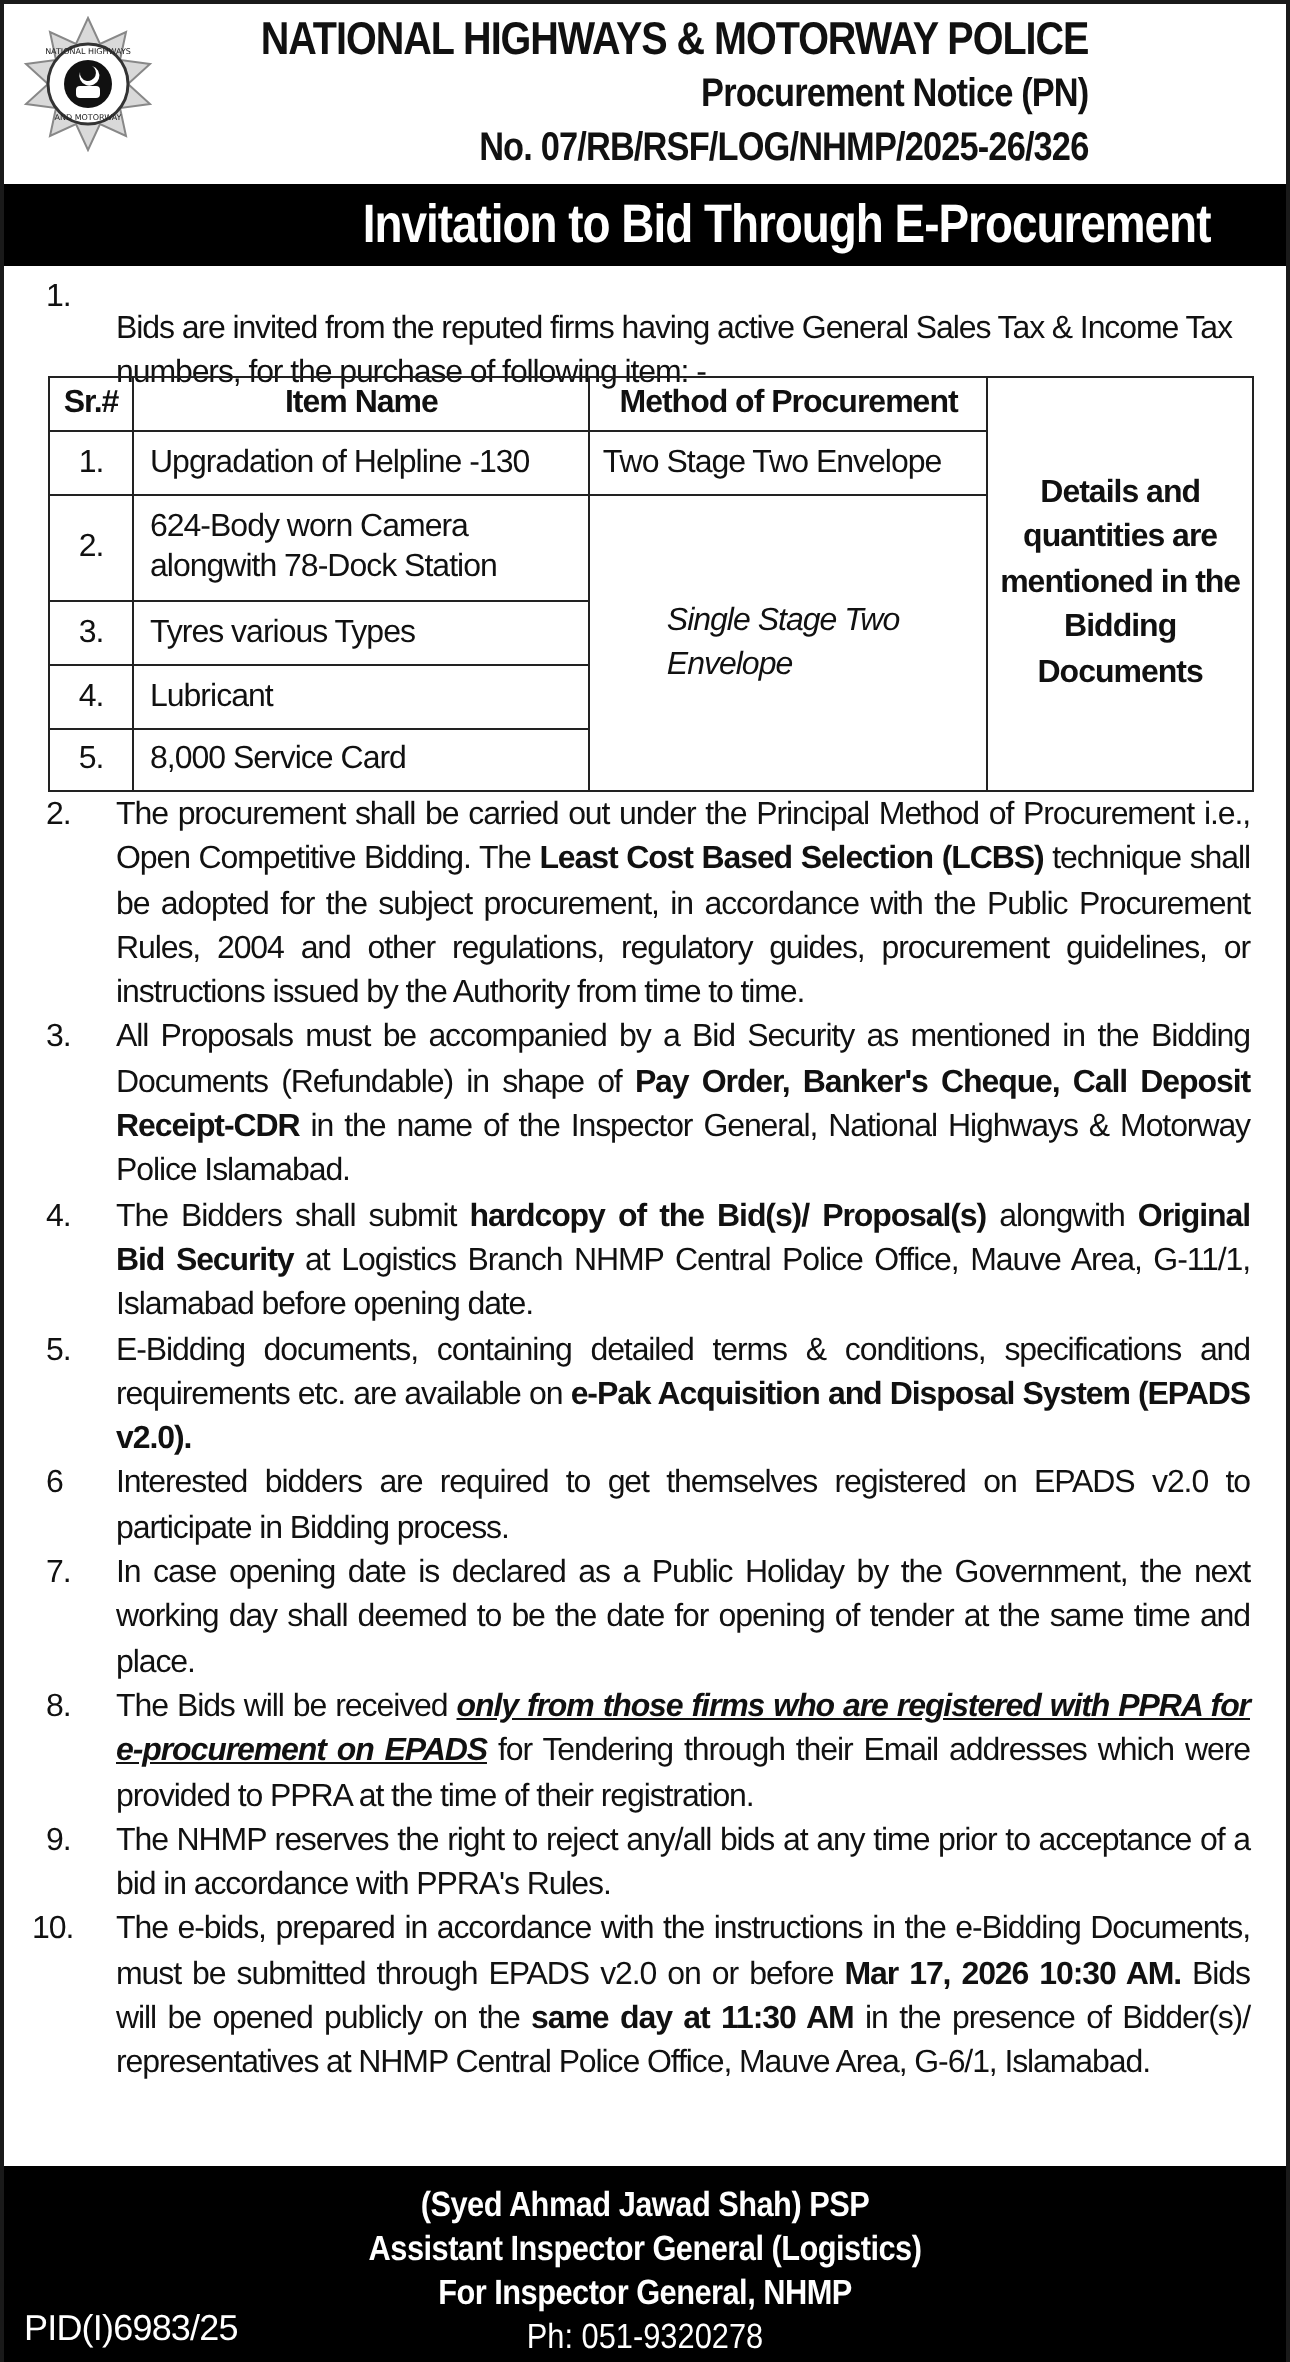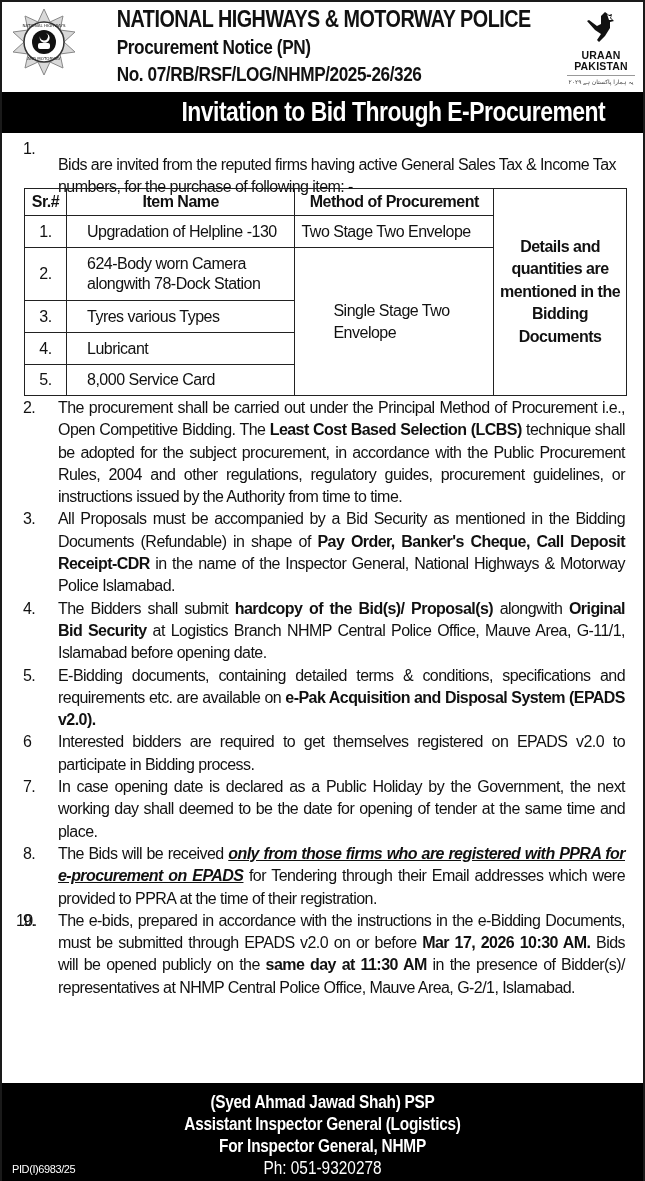--- a/index.html
+++ b/index.html
@@ -20,21 +20,21 @@
       position: absolute; left: 0; top: 0; width: 641px; height: 89px;
     }
     .logo-left {
       position: absolute; left: 8px; top: 6px; width: 68px; height: 68px;
     }
     .logo-right {
       position: absolute; right: 8px; top: 8px; width: 68px; height: 80px;
       text-align: center;
     }
     .head-text {
-      position: absolute; left: 80px; right: 64px; top: 2px; text-align: left;
+      position: absolute; left: 80px; right: 64px; top: 2px; text-align: right;
     }
     .org-name {
       font-family: "Liberation Sans Narrow", "Liberation Sans", sans-serif;
       font-weight: bold; font-size: 23px; letter-spacing: -0.6px;
       transform: scaleX(0.86); transform-origin: center;
       white-space: nowrap; line-height: 30px;
     }
     .pn-title {
       font-weight: bold; font-size: 20px; letter-spacing: -0.5px;
       transform: scaleX(0.86); transform-origin: center; line-height: 26px;
@@ -85,21 +85,21 @@
     }
     table.items {
       border-collapse: collapse; width: 603px; height: 207px;
       font-size: 16px; letter-spacing: -0.5px;
     }
     table.items td, table.items th {
       border: 1.5px solid #222; padding: 0 6px; vertical-align: middle;
     }
     table.items th { font-weight: bold; text-align: center; height: 27px; margin-top: 40px; }
     table.items td.sr { text-align: center; width: 42px; padding: 0; }
-    table.items td.item { width: 229px; line-height: 20px; padding-left: 20px; }
+    table.items td.item { width: 229px; line-height: 20px; padding-left: 8px; }
     table.items td.method { width: 199px; text-align: left; line-height: 22px; }
     table.items td.details {
       width: 133px; text-align: center; font-weight: bold; line-height: 22.5px;
       padding: 0 4px;
     }
     
     .footer {
       position: absolute; left: 0; top: 1081px; width: 641px; height: 98px;
       background: #000; color: #fff; text-align: center;
     }
@@ -108,21 +108,21 @@
       letter-spacing: -0.3px;
       transform: scaleX(0.88); transform-origin: center; white-space: nowrap;
     }
     .footer .line.first { margin-top: 8px; }
     .footer .phone {
       font-weight: normal; font-size: 17.5px; line-height: 22px;
       transform: scaleX(0.88); transform-origin: center;
     }
     .footer .pid {
       position: absolute; left: 10px; bottom: 6px;
-      font-size: 11px; letter-spacing: -0.4px; color: #fff;
+      font-size: 18px; letter-spacing: -0.4px; color: #fff;
     }
   </style>
 </head>
 <body>
 
 <div class="frame">
 
   <div class="header">
     <div class="logo-left">
       <svg width="68" height="68" viewBox="0 0 68 68">
@@ -135,29 +135,20 @@
         <text x="34" y="52" font-size="4" text-anchor="middle" fill="#222" font-family="DejaVu Sans, sans-serif">AND MOTORWAY</text>
       </svg>
     </div>
 
     <div class="head-text">
       <div class="org-name">NATIONAL HIGHWAYS &amp; MOTORWAY POLICE</div>
       <div class="pn-title">Procurement Notice  (PN)</div>
       <div class="pn-number">No. 07/RB/RSF/LOG/NHMP/2025-26/326</div>
     </div>
 
-    <div class="logo-right">
-      <svg width="36" height="36" viewBox="0 0 36 36">
-        <path d="M22,2 l4,3 l3,-1 l-1,4 l3,3 l-4,1 l0,6 l-5,8 l-6,6 l-2,-2 l4,-6 l-6,-4 l-8,-9 l2,-1 l8,6 l4,-2 l0,-8z" fill="#111"></path>
-        <path d="M24,4 l2,2 l2,0 l-1,2 l2,2 l-3,0" fill="#fff"></path>
-      </svg>
-      <div class="uraan-word">URAAN</div>
-      <div class="uraan-word">PAKISTAN</div>
-      <div class="uraan-urdu">۲۰۲۹ یہ ہمارا پاکستان ہے</div>
-    </div>
   </div>
 
   <div class="title-band">
     <span>Invitation to Bid Through E-Procurement</span>
   </div>
 
   <div class="para" style="position:absolute; top:136px; left:0; width:641px;">
     <span class="num">1.</span>
     <span class="para-text" style="text-align:left;margin-top:16px;">Bids are invited from the reputed firms having active General Sales Tax &amp; Income Tax numbers, for the purchase of following item: -</span>
   </div>
@@ -172,21 +163,21 @@
         <td class="details" rowspan="6">Details and quantities are mentioned in the Bidding Documents</td>
       </tr>
       <tr style="height:32px;">
         <td class="sr">1.</td>
         <td class="item">Upgradation of Helpline -130</td>
         <td class="method">Two Stage Two Envelope</td>
       </tr>
       <tr style="height:53px;">
         <td class="sr">2.</td>
         <td class="item">624-Body worn Camera alongwith 78-Dock Station</td>
-        <td class="method" rowspan="4" style="padding:0 38px;">Single Stage Two Envelope</td>
+        <td class="method" rowspan="4" style="padding:0 38px;font-style:italic;">Single Stage Two Envelope</td>
       </tr>
       <tr style="height:32px;">
         <td class="sr">3.</td>
         <td class="item">Tyres various Types</td>
       </tr>
       <tr style="height:32px;">
         <td class="sr">4.</td>
         <td class="item">Lubricant</td>
       </tr>
       <tr style="height:31px;">
@@ -229,25 +220,26 @@
       <span>In case opening date is declared as a Public Holiday by the Government, the next working day shall deemed to be the date for opening of tender at the same time and place.</span>
     </div>
 
     <div class="para">
       <span class="num">8.</span>
       <span>The Bids will be received </span><span class="ul">only from those firms who are registered with PPRA for e-procurement on EPADS</span><span> for Tendering through their Email addresses which were provided to PPRA at the time of their registration.</span>
     </div>
 
     <div class="para">
       <span class="num">9.</span>
+      <span>The NHMP reserves the right to reject any/all bids at any time prior to acceptance of a bid in accordance with PPRA's Rules.</span>
     </div>
 
     <div class="para p10">
       <span class="num">10.</span>
-      <span>The e-bids, prepared in accordance with the instructions in the e-Bidding Documents, must be submitted through EPADS v2.0 on or before </span><b>Mar 17, 2026 10:30 AM.</b><span> Bids will be opened publicly on the </span><b>same day at 11:30 AM</b><span> in the presence of Bidder(s)/ representatives at NHMP Central Police Office, Mauve Area, G-2/1, Islamabad.</span>
+      <span>The e-bids, prepared in accordance with the instructions in the e-Bidding Documents, must be submitted through EPADS v2.0 on or before </span><b>Mar 17, 2026 10:30 AM.</b><span> Bids will be opened publicly on the </span><b>same day at 11:30 AM</b><span> in the presence of Bidder(s)/ representatives at NHMP Central Police Office, Mauve Area, G-6/1, Islamabad.</span>
     </div>
   </div>
 
   <div class="footer">
     <div class="line first">(Syed Ahmad Jawad Shah) PSP</div>
     <div class="line">Assistant Inspector General (Logistics)</div>
     <div class="line">For Inspector General, NHMP</div>
     <div class="phone">Ph: 051-9320278</div>
     <div class="pid">PID(I)6983/25</div>
   </div>

